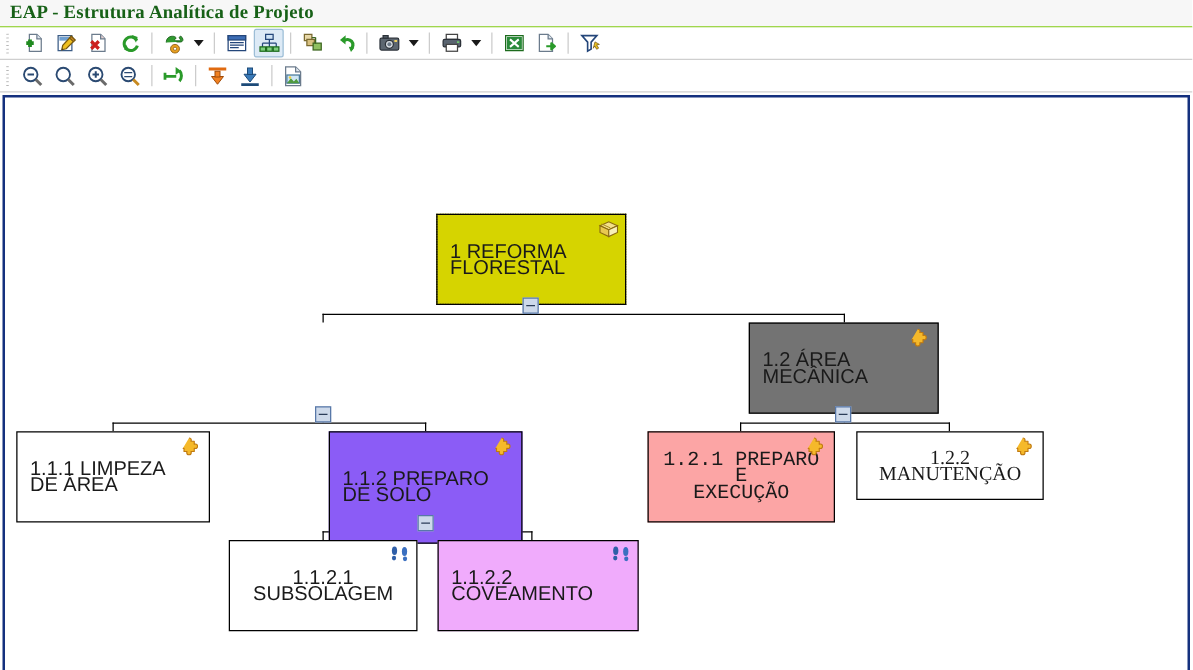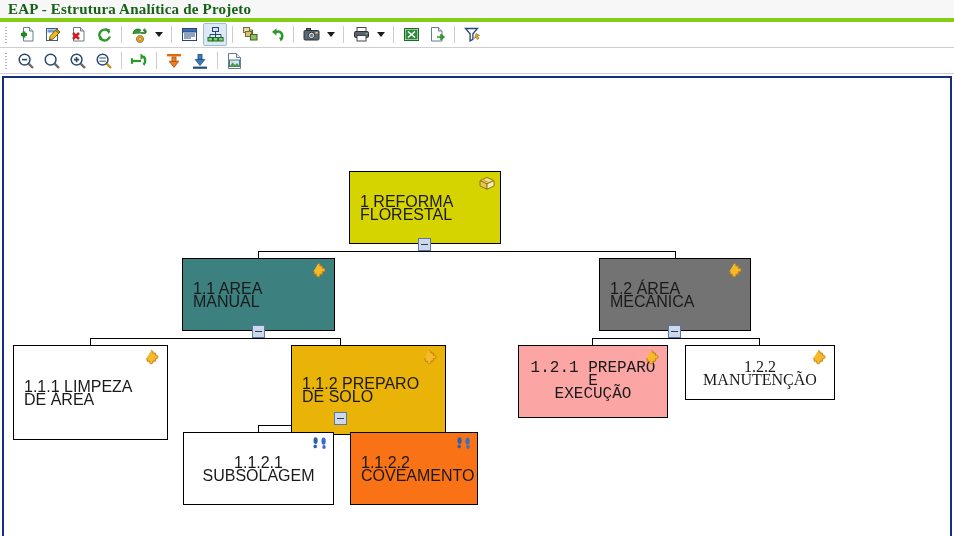--- a/index.html
+++ b/index.html
@@ -4,21 +4,21 @@
 <style>
   html,body{margin:0;padding:0;}
   body{
     width:954px;height:536px;overflow:hidden;background:#ffffff;
     font-family:"Liberation Sans",sans-serif;
   }
   
   #title-bar{
     height:22px;box-sizing:border-box;
     background:#f7f7f7;
-    border-bottom:4px solid #84cc16;
+    border-bottom:1px solid #84cc16;
     display:flex;align-items:center;
     padding-left:8px;
   }
   #title-text{
     font-family:"Liberation Serif",serif;
     font-weight:bold;font-size:15px;color:#176117;
     letter-spacing:.2px;white-space:nowrap;
   }
   
   .toolbar{
@@ -361,51 +361,43 @@
             <path d="M2 5.6l7-3.2 7 3.2-7 3.2z" fill="#f3e08a" stroke="#8a6a10" stroke-width=".9"></path>
             <path d="M2 5.6v5.4l7 3.2V8.8z" fill="#e8c850" stroke="#8a6a10" stroke-width=".9"></path>
             <path d="M16 5.6v5.4l-7 3.2V8.8z" fill="#f7efb8" stroke="#8a6a10" stroke-width=".9"></path>
             <path d="M3.2 4.1l7 3.2" stroke="#a88a20" stroke-width=".8"></path>
           </svg>
         </div>
       </div>
       <div class="toggle" style="left: 414px; top: 160px;">
         <i></i>
       </div>
-      <div class="node" style="left: 178px; top: 180px; width: 153px; height: 73px; background: rgb(61, 128, 128);">
-        <div class="node-label" style="color: rgb(26, 26, 26);">1.1  AREA MANUAL</div>
+      <div class="toggle" style="left: 248px; top: 247px;">
+        <i></i>
+      </div>
+      <div class="node" style="left: 595px; top: 180px; width: 152px; height: 73px; background: #737373;">
+        <div class="node-label" style="color: rgb(26, 26, 26);">1.2  ÁREA MECÂNICA</div>
         <div class="node-icon">
           <svg width="16" height="16" viewBox="0 0 16 16">
             <path d="M6.2 1.4c1 0 1.8.7 1.8 1.6 0 .4-.2.7-.2 1h2.6v2.4c.3 0 .6-.2 1-.2.9 0 1.6.8 1.6 1.8s-.7 1.8-1.6 1.8c-.4 0-.7-.2-1-.2v2.6h-2.6c0 .3.2.6.2 1 0 .9-.8 1.6-1.8 1.6s-1.8-.7-1.8-1.6c0-.4.2-.7.2-1h-2.4v-2.6c-.3 0-.6.2-1 .2" fill="#f5b92a" stroke="#c07a10" stroke-width=".9" stroke-linejoin="round"></path>
           </svg>
         </div>
       </div>
-      <div class="toggle" style="left: 248px; top: 247px;">
+      <div class="toggle" style="left: 664px; top: 247px;">
         <i></i>
       </div>
-      <div class="node" style="left: 595px; top: 180px; width: 152px; height: 73px; background: #737373;">
-        <div class="node-label" style="color: rgb(26, 26, 26);">1.2  ÁREA MECÂNICA</div>
+      <div class="node" style="left: 9px; top: 267px; width: 155px; height: 73px; background: rgb(255, 255, 255);">
+        <div class="node-label" style="color: rgb(26, 26, 26);">1.1.1  LIMPEZA DE ÁREA</div>
         <div class="node-icon">
           <svg width="16" height="16" viewBox="0 0 16 16">
             <path d="M6.2 1.4c1 0 1.8.7 1.8 1.6 0 .4-.2.7-.2 1h2.6v2.4c.3 0 .6-.2 1-.2.9 0 1.6.8 1.6 1.8s-.7 1.8-1.6 1.8c-.4 0-.7-.2-1-.2v2.6h-2.6c0 .3.2.6.2 1 0 .9-.8 1.6-1.8 1.6s-1.8-.7-1.8-1.6c0-.4.2-.7.2-1h-2.4v-2.6c-.3 0-.6.2-1 .2" fill="#f5b92a" stroke="#c07a10" stroke-width=".9" stroke-linejoin="round"></path>
           </svg>
         </div>
       </div>
-      <div class="toggle" style="left: 664px; top: 247px;">
-        <i></i>
-      </div>
-      <div class="node" style="left: 9px; top: 267px; width: 155px; height: 95px; background: rgb(255, 255, 255);">
-        <div class="node-label" style="color: rgb(26, 26, 26);">1.1.1  LIMPEZA DE ÁREA</div>
-        <div class="node-icon">
-          <svg width="16" height="16" viewBox="0 0 16 16">
-            <path d="M6.2 1.4c1 0 1.8.7 1.8 1.6 0 .4-.2.7-.2 1h2.6v2.4c.3 0 .6-.2 1-.2.9 0 1.6.8 1.6 1.8s-.7 1.8-1.6 1.8c-.4 0-.7-.2-1-.2v2.6h-2.6c0 .3.2.6.2 1 0 .9-.8 1.6-1.8 1.6s-1.8-.7-1.8-1.6c0-.4.2-.7.2-1h-2.4v-2.6c-.3 0-.6.2-1 .2" fill="#f5b92a" stroke="#c07a10" stroke-width=".9" stroke-linejoin="round"></path>
-          </svg>
-        </div>
-      </div>
-      <div class="node" style="left: 259px; top: 267px; width: 155px; height: 90px; background: #eab308; margin-left: 28px;">
+      <div class="node" style="left: 259px; top: 267px; width: 155px; height: 90px; background: #8b5cf6;">
         <div class="node-label" style="color: rgb(26, 26, 26);">1.1.2  PREPARO DE SOLO</div>
         <div class="node-icon">
           <svg width="16" height="16" viewBox="0 0 16 16">
             <path d="M6.2 1.4c1 0 1.8.7 1.8 1.6 0 .4-.2.7-.2 1h2.6v2.4c.3 0 .6-.2 1-.2.9 0 1.6.8 1.6 1.8s-.7 1.8-1.6 1.8c-.4 0-.7-.2-1-.2v2.6h-2.6c0 .3.2.6.2 1 0 .9-.8 1.6-1.8 1.6s-1.8-.7-1.8-1.6c0-.4.2-.7.2-1h-2.4v-2.6c-.3 0-.6.2-1 .2" fill="#f5b92a" stroke="#c07a10" stroke-width=".9" stroke-linejoin="round"></path>
           </svg>
         </div>
       </div>
       <div class="toggle" style="left: 330px; top: 334px;">
         <i></i>
       </div>
@@ -430,21 +422,21 @@
         <div class="node-label" style="color: rgb(26, 26, 26);">1.1.2.1  SUBSOLAGEM</div>
         <div class="node-icon">
           <svg width="18" height="16" viewBox="0 0 18 16">
             <ellipse cx="4.6" cy="4.6" rx="2.1" ry="3.4" fill="#2f5fa8"></ellipse>
             <ellipse cx="4.2" cy="10.4" rx="1.7" ry="1.9" fill="#2f5fa8"></ellipse>
             <ellipse cx="12.6" cy="5.2" rx="2.1" ry="3.6" fill="#3a6fc0"></ellipse>
             <ellipse cx="13" cy="11" rx="1.7" ry="1.9" fill="#3a6fc0"></ellipse>
           </svg>
         </div>
       </div>
-      <div class="node" style="left: 346px; top: 354px; width: 128px; height: 73px; background: #f97316;">
+      <div class="node" style="left: 346px; top: 354px; width: 161px; height: 73px; background: #f0abfc;">
         <div class="node-label" style="color: rgb(26, 26, 26);">1.1.2.2  COVEAMENTO</div>
         <div class="node-icon">
           <svg width="18" height="16" viewBox="0 0 18 16">
             <ellipse cx="4.6" cy="4.6" rx="2.1" ry="3.4" fill="#2f5fa8"></ellipse>
             <ellipse cx="4.2" cy="10.4" rx="1.7" ry="1.9" fill="#2f5fa8"></ellipse>
             <ellipse cx="12.6" cy="5.2" rx="2.1" ry="3.6" fill="#3a6fc0"></ellipse>
             <ellipse cx="13" cy="11" rx="1.7" ry="1.9" fill="#3a6fc0"></ellipse>
           </svg>
         </div>
       </div>

